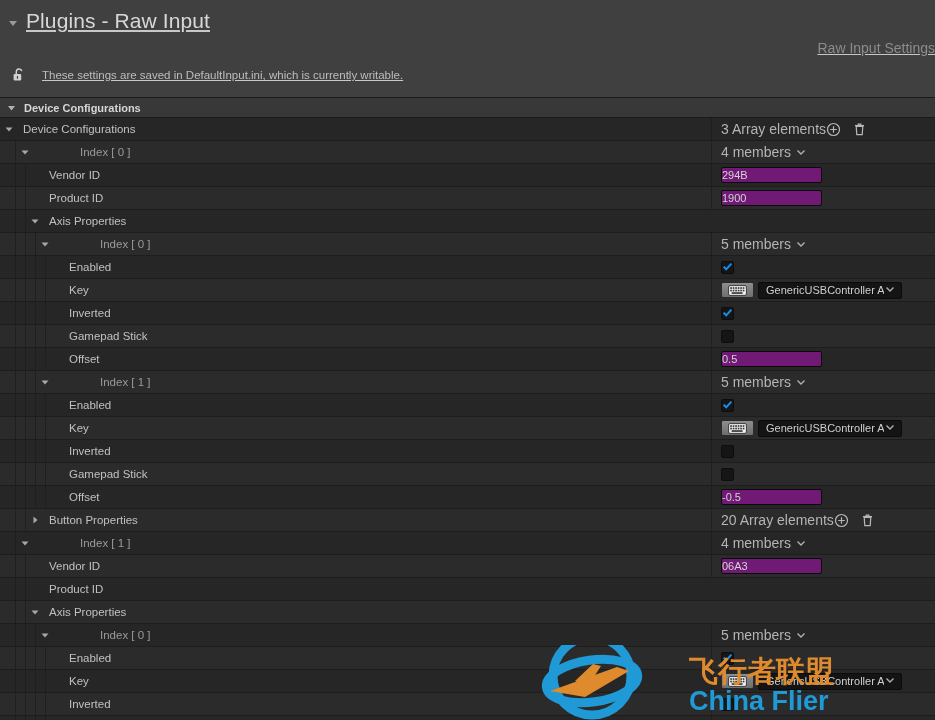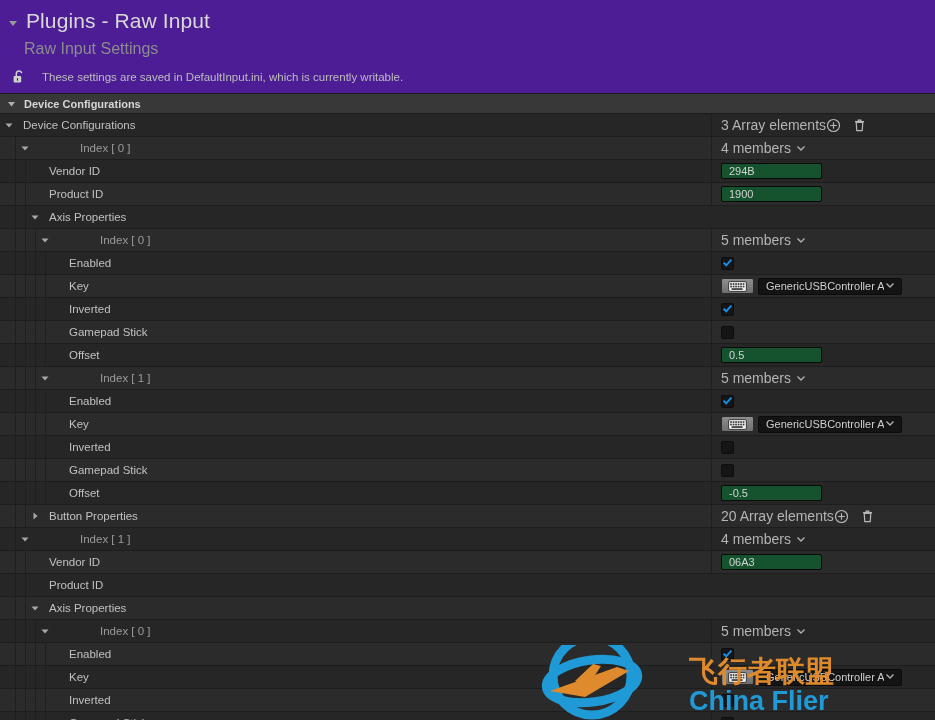--- a/index.html
+++ b/index.html
@@ -6,37 +6,38 @@
     margin: 0; padding: 0;
     background: #1d1d1d;
     width: 935px; height: 720px;
     overflow: hidden;
     font-family: "Liberation Sans", sans-serif;
     color: #c8c8c8;
   }
   #root { position: relative; width: 935px; height: 720px; overflow: hidden; }
 
   
-  .header { padding: 4px 0 2px 0; background: #4c1d95; }
+  .header { padding: 4px 0 8px 0; background: #404040; text-decoration: underline; }
   .title-row {
     display: flex; align-items: center;
     padding: 2px 0 2px 6px;
     height: 30px;
   }
   .title-arrow {
     width: 14px; height: 14px; margin-right: 6px; margin-top: 4px;
     flex: 0 0 auto;
   }
   .page-title {
     font-size: 21px; color: #d8d8d8; font-weight: 400;
     letter-spacing: .1px; line-height: 24px;
   }
   .subtitle {
-    font-size: 16px; color: #8c8c8c;
+    font-size: 14px; color: #8c8c8c;
     padding: 2px 0 6px 24px;
+    text-align: right;
   }
   .notice {
     display: flex; align-items: center; gap: 16px;
     padding: 5px 0 6px 12px; font-size: 11.5px; color: #bdbdbd;
   }
   .lock-ico { flex: 0 0 auto; width: 14px; height: 16px; }
 
   
   .cat-bar {
     background: #383838;
@@ -96,26 +97,26 @@
 
   .meta-text { font-size: 14px; color: #b4b4b4; white-space: nowrap; }
 
   .arr-btns { display: flex; align-items: center; gap: 11px; margin-left: auto; margin-right: 78px; }
   .icon-btn { width: 15px; height: 15px; display: block; cursor: pointer; }
 
   .members-chev { margin-left: auto; margin-right: 128px; display:flex; align-items:center; }
 
   
   .txtbox {
-    background: #14532d;
+    background: #701a75;
     border: 1px solid #0a0a0a;
     border-radius: 2px;
     height: 16px; width: 101px;
     display: flex; align-items: center;
-    padding-left: 7px; box-sizing: border-box;
+    box-sizing: border-box;
     font-size: 11px; color: #d2d2d2;
   }
   .checkbox {
     width: 13px; height: 13px;
     background: #151515;
     border: 1px solid #0d0d0d;
     border-radius: 2px;
     display: flex; align-items: center; justify-content: center;
     box-sizing: border-box;
   }

